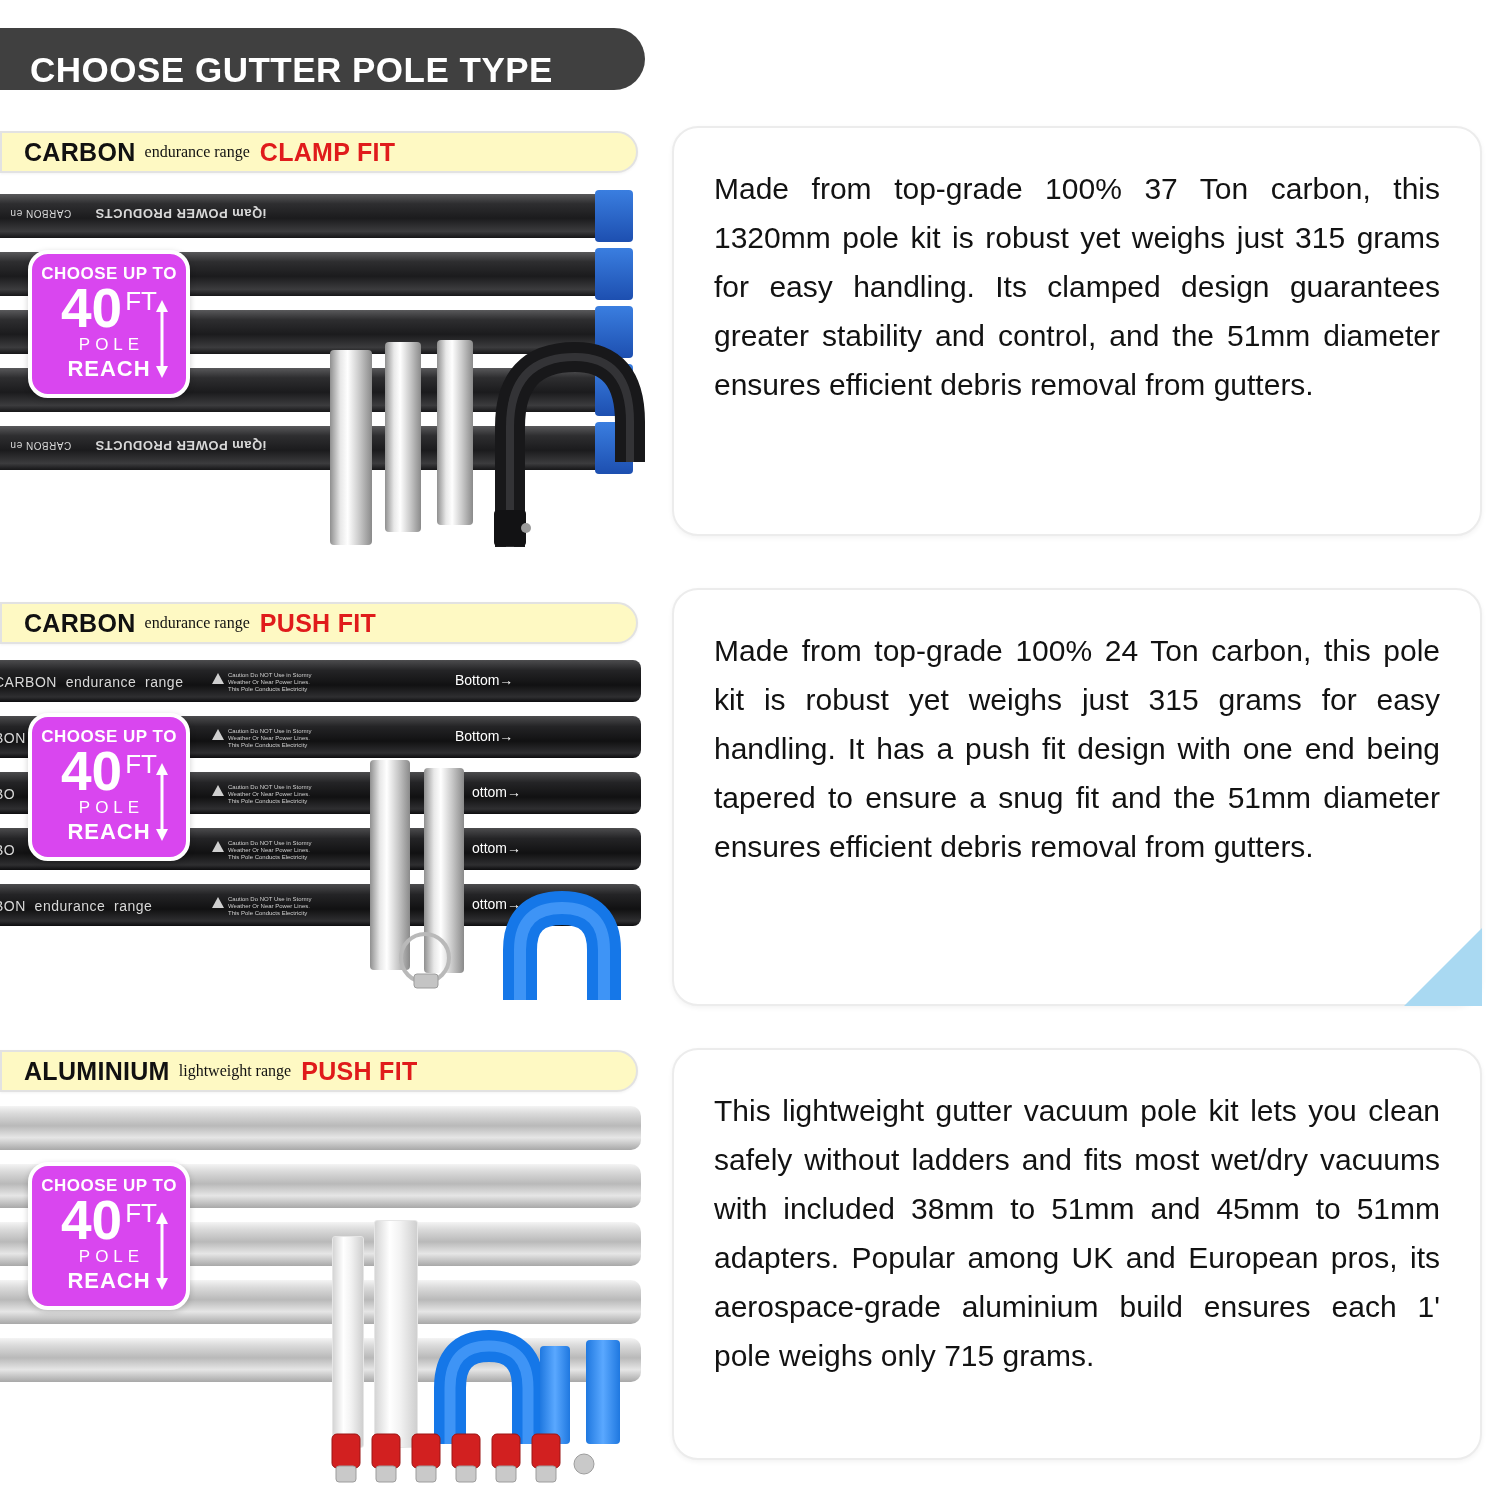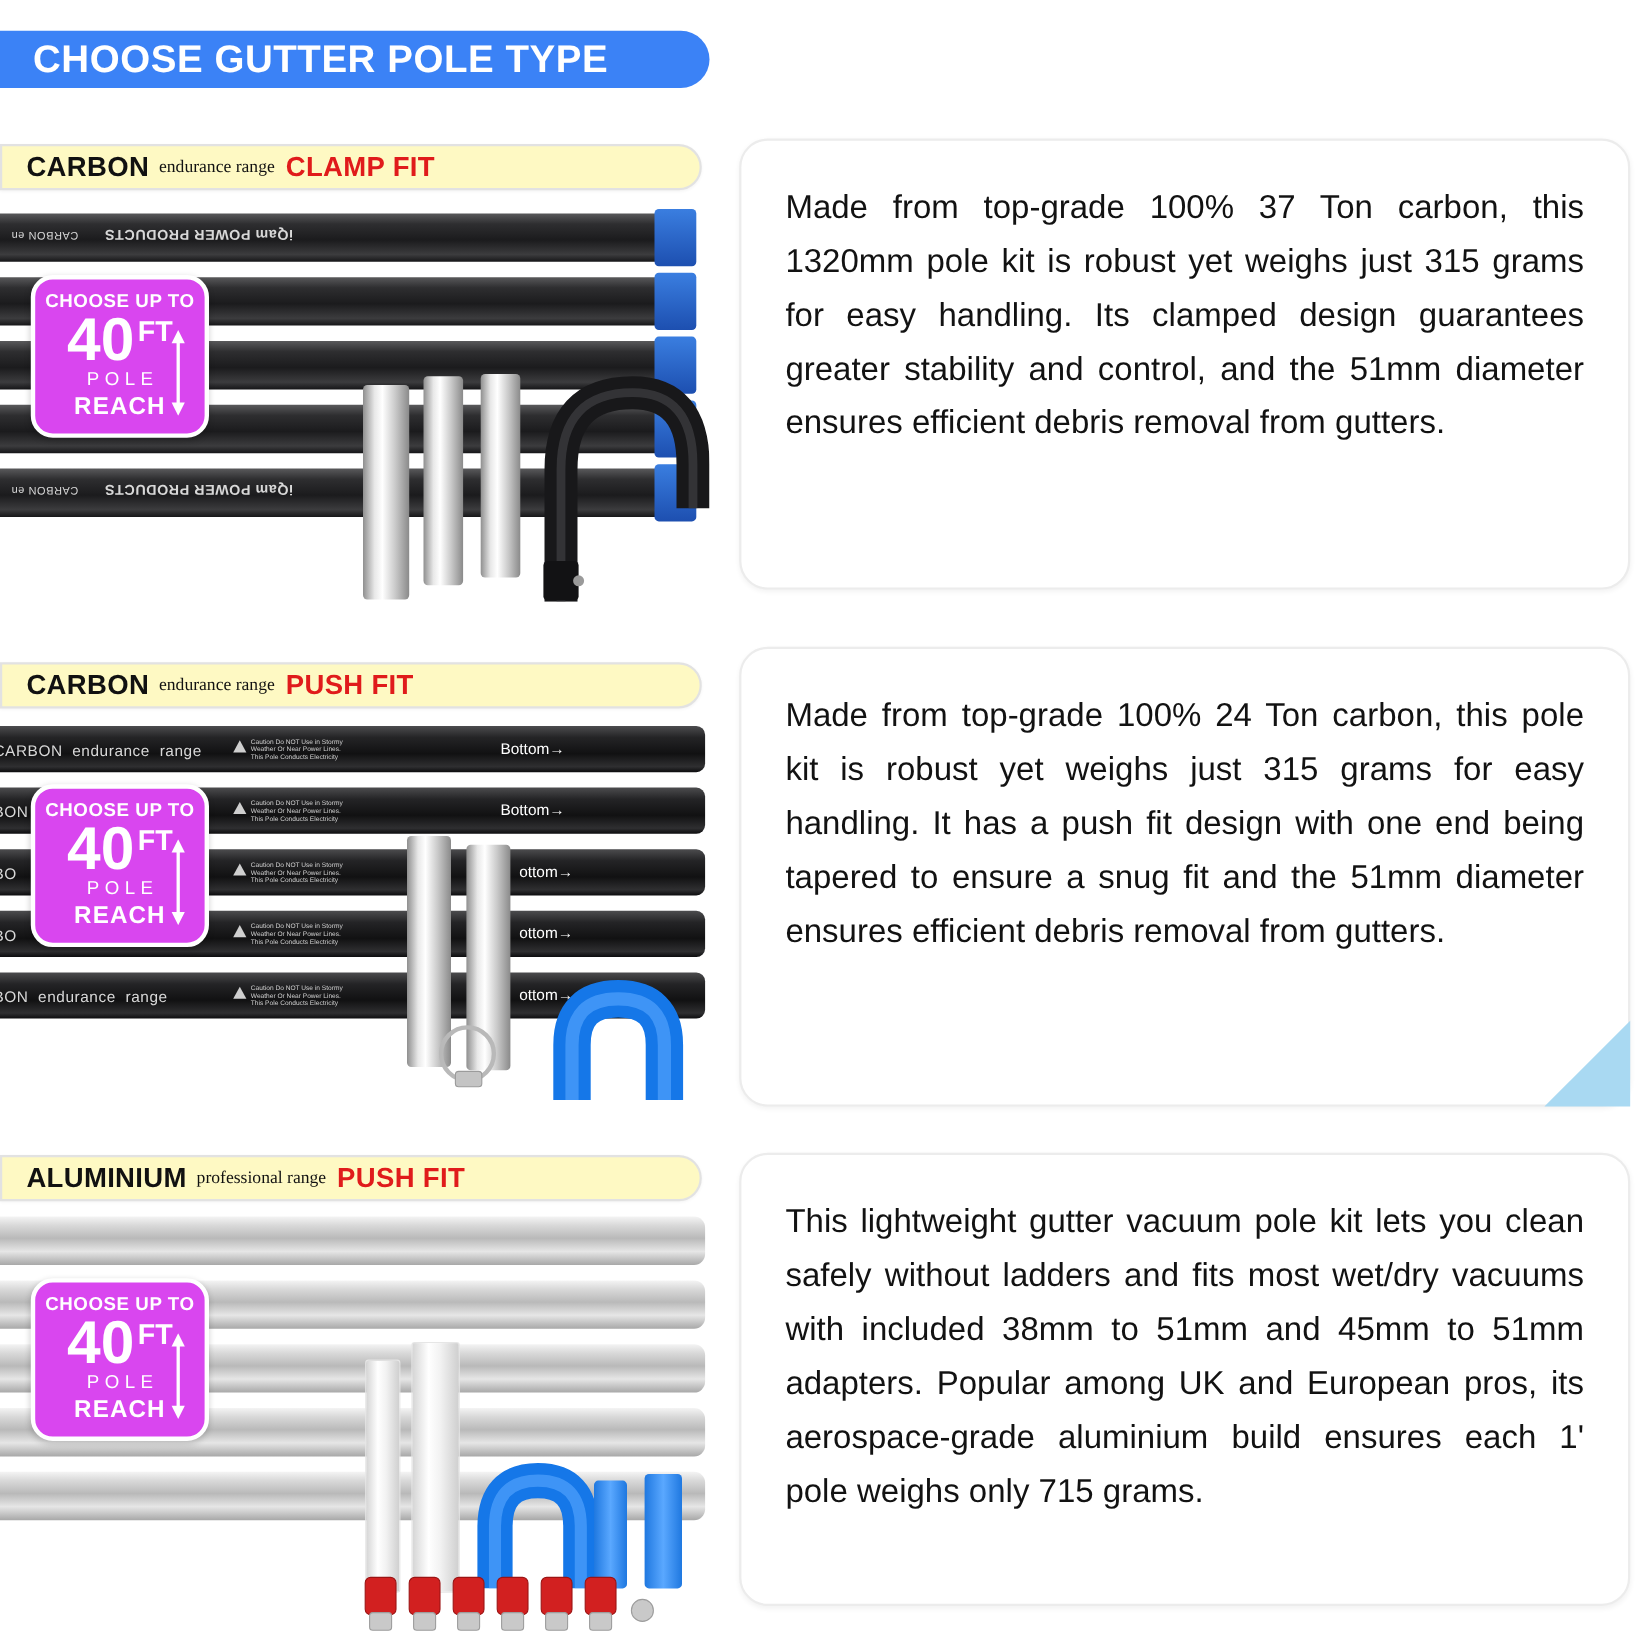--- a/index.html
+++ b/index.html
@@ -14,26 +14,26 @@
     overflow: hidden;
     position: relative;
   }
 
   
   .header-banner {
     position: absolute;
     left: 0;
     top: 28px;
     width: 645px;
-    height: 52px;
-    background: #3b82f6;
+    height: 62px;
+    background: #404040;
     border-top-right-radius: 31px;
     border-bottom-right-radius: 31px;
     display: flex;
-    align-items: center;
+    align-items: flex-end;
   }
   .header-banner .title {
     color: #ffffff;
     font-size: 35px;
     font-weight: bold;
     letter-spacing: 0.5px;
     padding-left: 30px;
     white-space: nowrap;
   }
 
@@ -186,21 +186,21 @@
     justify-content: center;
     margin-top: -2px;
   }
   .rb-num {
     font-size: 55px;
     font-weight: bold;
     line-height: 52px;
   }
   .rb-ft {
     font-size: 26px;
-    font-weight: bold;
+    font-weight: normal;
     line-height: 30px;
     margin-left: 3px;
     margin-top: 4px;
   }
   .rb-pole {
     font-size: 17px;
     letter-spacing: 5px;
     margin-top: 1px;
     padding-left: 5px;
   }
@@ -374,21 +374,21 @@
   </svg>
 </div>
 
 <div class="text-card" style="left:672px; top:588px; width:810px; height:418px;">
   <p>Made from top-grade 100% 24 Ton carbon, this pole kit is robust yet weighs just 315 grams for easy handling. It has a push fit design with one end being tapered to ensure a snug fit and the 51mm diameter ensures efficient debris removal from gutters.</p>
   <div class="corner-tri" style="bottom:-2px; right:-2px;"></div>
 </div>
 
 <div class="label-pill" style="top:1050px; width:638px;">
   <span class="lp-strong">ALUMINIUM</span>
-  <span class="lp-mid">professional range</span>
+  <span class="lp-mid">lightweight range</span>
   <span class="lp-red">PUSH FIT</span>
 </div>
 
 <div class="photo" style="top:1098px; width:660px; height:400px;">
   <div class="pole-silver" style="left:-14px; top:8px; width:655px; height:44px;"></div>
   <div class="pole-silver" style="left:-14px; top:66px; width:655px; height:44px;"></div>
   <div class="pole-silver" style="left:-14px; top:124px; width:655px; height:44px;"></div>
   <div class="pole-silver" style="left:-14px; top:182px; width:655px; height:44px;"></div>
   <div class="pole-silver" style="left:-14px; top:240px; width:655px; height:44px;"></div>
 

